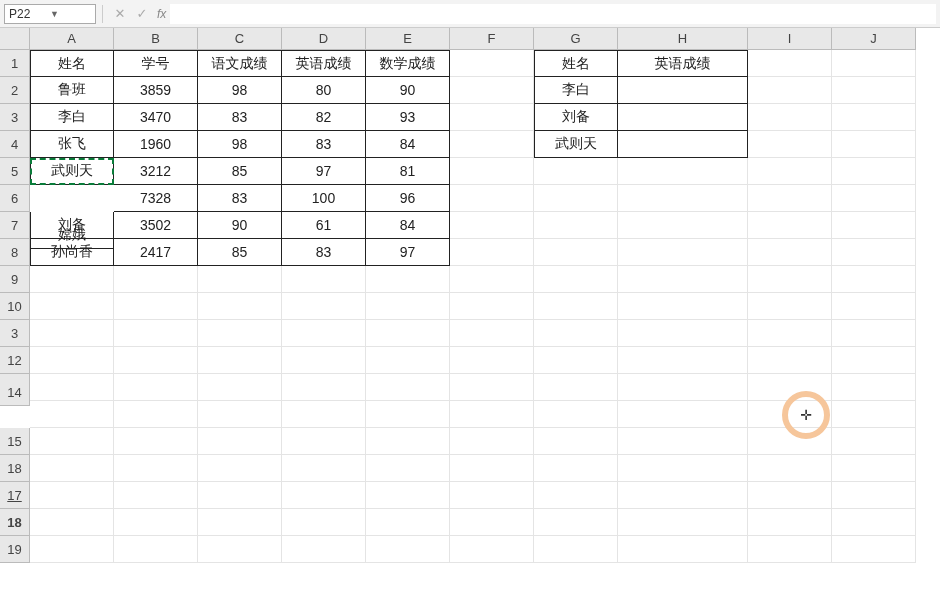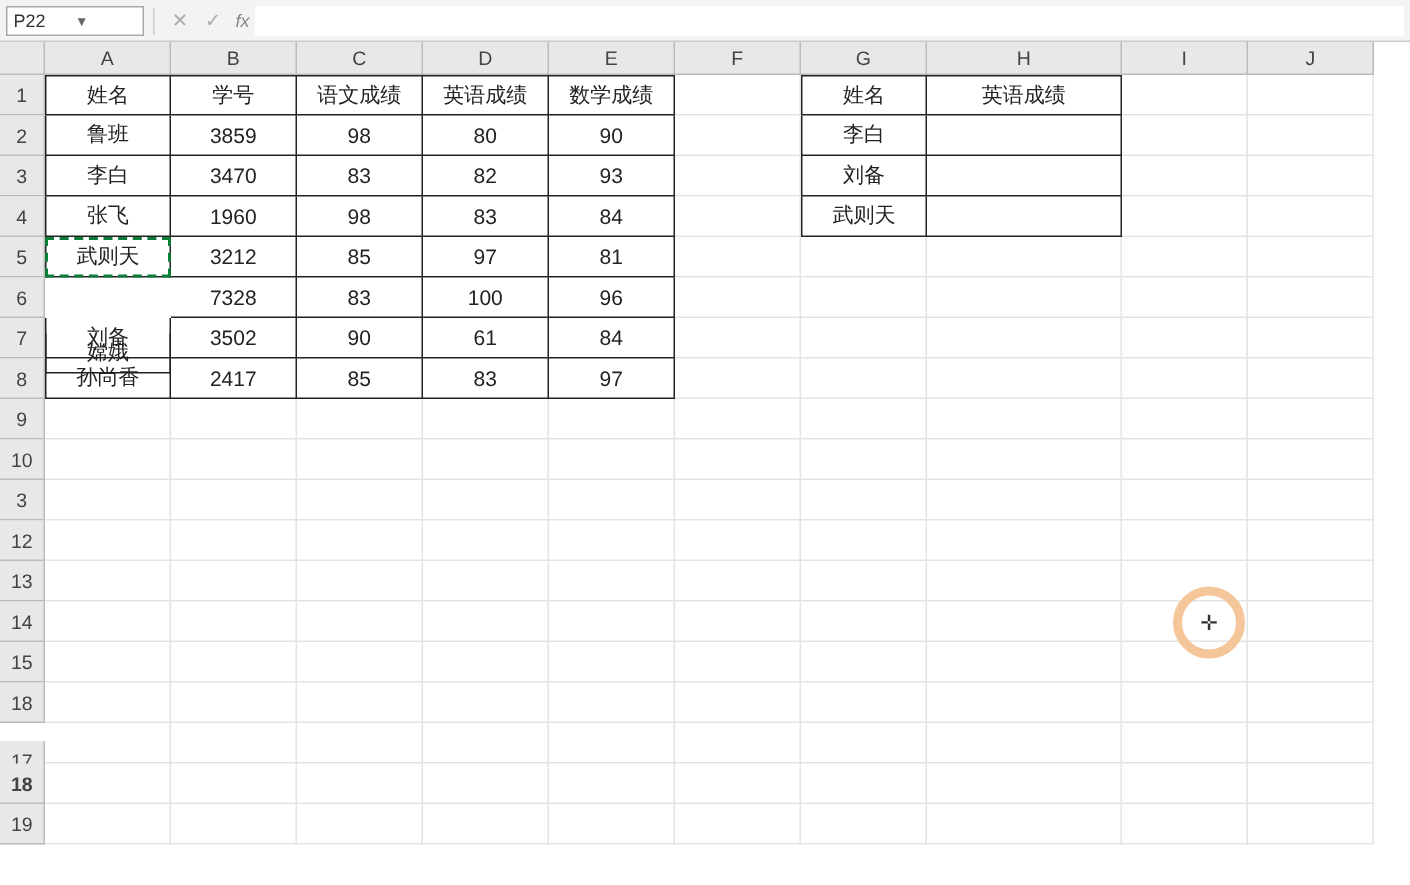--- a/index.html
+++ b/index.html
@@ -156,24 +156,24 @@
       <div class="row-h" style="top: 103px; height: 27px;">4</div>
       <div class="row-h" style="top: 130px; height: 27px;">5</div>
       <div class="row-h" style="top: 157px; height: 27px;">6</div>
       <div class="row-h" style="top: 184px; height: 27px;">7</div>
       <div class="row-h" style="top: 211px; height: 27px;">8</div>
       <div class="row-h" style="top: 238px; height: 27px;">9</div>
       <div class="row-h" style="top: 265px; height: 27px;">10</div>
       <div class="row-h" style="top: 292px; height: 27px;">3</div>
       <div class="row-h" style="top: 319px; height: 27px;">12</div>
       <div class="row-h" style="top: 346px; height: 27px;">13</div>
-      <div class="row-h" style="top: 373px; height: 27px;">14</div>
+      <div class="row-h" style="top: 351px; height: 27px;">14</div>
       <div class="row-h" style="top: 400px; height: 27px;">15</div>
       <div class="row-h" style="top: 427px; height: 27px;">18</div>
-      <div class="row-h" style="top: 466px; height: 27px; text-decoration: underline;">17</div>
+      <div class="row-h" style="top: 454px; height: 27px; text-decoration: underline;">17</div>
       <div class="row-h" style="top: 481px; height: 27px; font-weight: bold;">18</div>
       <div class="row-h" style="top: 508px; height: 27px;">19</div>
     </div>
   <div id="cells">
       <div class="cell bb br bt bl" id="c_0_0" style="left: 30px; top: 22px; width: 84px; height: 27px;">姓名</div>
       <div class="cell bb br bt" id="c_1_0" style="left: 114px; top: 22px; width: 84px; height: 27px;">学号</div>
       <div class="cell bb br bt" id="c_2_0" style="left: 198px; top: 22px; width: 84px; height: 27px;">语文成绩</div>
       <div class="cell bb br bt" id="c_3_0" style="left: 282px; top: 22px; width: 84px; height: 27px;">英语成绩</div>
       <div class="cell bb br bt" id="c_4_0" style="left: 366px; top: 22px; width: 84px; height: 27px;">数学成绩</div>
       <div class="cell" id="c_5_0" style="left: 450px; top: 22px; width: 84px; height: 27px;"></div>

